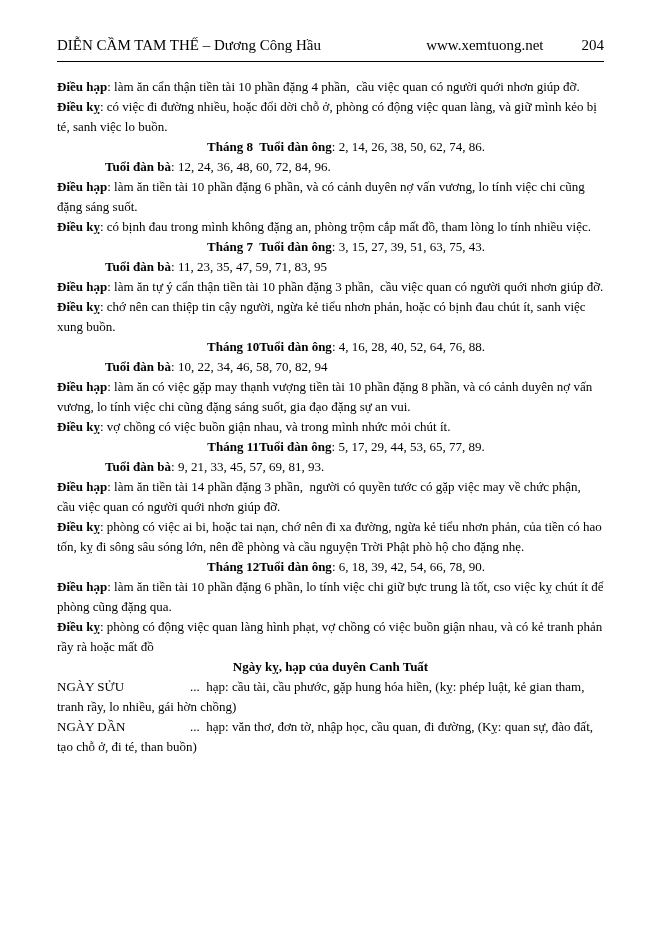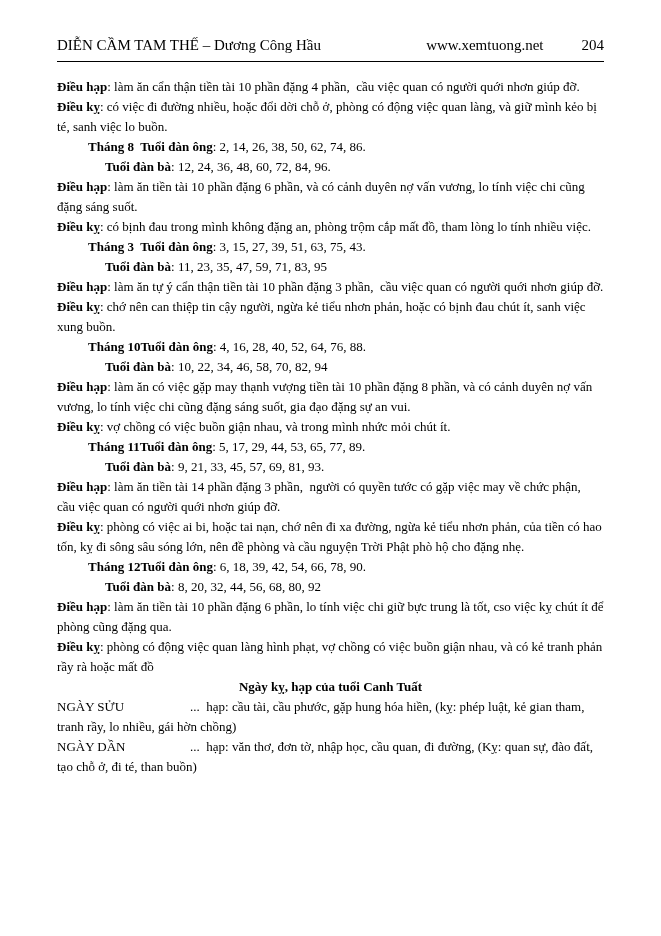--- a/index.html
+++ b/index.html
@@ -19,21 +19,21 @@
   .header-site { margin-left:12px; }
   .header-page { margin-left:38px; }
   .header-rule {
     border:none; border-top:1.5px solid #000000;
     margin:0 0 15px 0; height:0;
   }
   .doc-body { font-size:13px; line-height:20px; }
   .para { margin:0; }
   .para-label { font-weight:bold; white-space:pre-wrap; }
   .para-text { white-space:pre-wrap; }
-  .para--thang { padding-left:31px; }
+  .para--thang { padding-left:31px;text-align:center; }
   .para--tuoi  { padding-left:48px; }
   .para--heading { text-align:center; }
   .para--heading .para-text { font-weight:bold; }
   .para--day .para-label {
     font-weight:normal;
     display:inline-block;
     min-width:133px;
   }
 </style>
 </head>
@@ -49,34 +49,33 @@
 
   <hr class="header-rule">
 
   <div class="doc-body" id="doc-body">
       <div class="para para--dieu"><span class="para-label">Điều hạp</span><span class="para-text">: làm ăn cẩn thận tiền tài 10 phần đặng 4 phần,  cầu việc quan có người quới nhơn giúp đỡ.</span></div>
       <div class="para para--dieu"><span class="para-label">Điều kỵ</span><span class="para-text">: có việc đi đường nhiều, hoặc đổi dời chỗ ở, phòng có động việc quan làng, và giữ mình kẻo bị té, sanh việc lo buồn.</span></div>
       <div class="para para--thang"><span class="para-label">Tháng 8  Tuổi đàn ông</span><span class="para-text">: 2, 14, 26, 38, 50, 62, 74, 86.</span></div>
       <div class="para para--tuoi"><span class="para-label">Tuổi đàn bà</span><span class="para-text">: 12, 24, 36, 48, 60, 72, 84, 96.</span></div>
       <div class="para para--dieu"><span class="para-label">Điều hạp</span><span class="para-text">: làm ăn tiền tài 10 phần đặng 6 phần, và có cảnh duyên nợ vấn vương, lo tính việc chi cũng đặng sáng suốt.</span></div>
       <div class="para para--dieu"><span class="para-label">Điều kỵ</span><span class="para-text">: có bịnh đau trong mình không đặng an, phòng trộm cắp mất đồ, tham lòng lo tính nhiều việc.</span></div>
-      <div class="para para--thang"><span class="para-label">Tháng 3  Tuổi đàn ông</span><span class="para-text">: 3, 15, 27, 39, 51, 63, 75, 43.</span></div>
+      <div class="para para--thang"><span class="para-label">Tháng 7  Tuổi đàn ông</span><span class="para-text">: 3, 15, 27, 39, 51, 63, 75, 43.</span></div>
       <div class="para para--tuoi"><span class="para-label">Tuổi đàn bà</span><span class="para-text">: 11, 23, 35, 47, 59, 71, 83, 95</span></div>
       <div class="para para--dieu"><span class="para-label">Điều hạp</span><span class="para-text">: làm ăn tự ý cẩn thận tiền tài 10 phần đặng 3 phần,  cầu việc quan có người quới nhơn giúp đỡ.</span></div>
       <div class="para para--dieu"><span class="para-label">Điều kỵ</span><span class="para-text">: chớ nên can thiệp tin cậy người, ngừa kẻ tiểu nhơn phản, hoặc có bịnh đau chút ít, sanh việc xung buồn.</span></div>
       <div class="para para--thang"><span class="para-label">Tháng 10Tuổi đàn ông</span><span class="para-text">: 4, 16, 28, 40, 52, 64, 76, 88.</span></div>
       <div class="para para--tuoi"><span class="para-label">Tuổi đàn bà</span><span class="para-text">: 10, 22, 34, 46, 58, 70, 82, 94</span></div>
       <div class="para para--dieu"><span class="para-label">Điều hạp</span><span class="para-text">: làm ăn có việc gặp may thạnh vượng tiền tài 10 phần đặng 8 phần, và có cảnh duyên nợ vấn vương, lo tính việc chi cũng đặng sáng suốt, gia đạo đặng sự an vui.</span></div>
       <div class="para para--dieu"><span class="para-label">Điều kỵ</span><span class="para-text">: vợ chồng có việc buồn giận nhau, và trong mình nhức mỏi chút ít.</span></div>
       <div class="para para--thang"><span class="para-label">Tháng 11Tuổi đàn ông</span><span class="para-text">: 5, 17, 29, 44, 53, 65, 77, 89.</span></div>
       <div class="para para--tuoi"><span class="para-label">Tuổi đàn bà</span><span class="para-text">: 9, 21, 33, 45, 57, 69, 81, 93.</span></div>
       <div class="para para--dieu"><span class="para-label">Điều hạp</span><span class="para-text">: làm ăn tiền tài 14 phần đặng 3 phần,  người có quyền tước có gặp việc may về chức phận,  cầu việc quan có người quới nhơn giúp đỡ.</span></div>
       <div class="para para--dieu"><span class="para-label">Điều kỵ</span><span class="para-text">: phòng có việc ai bi, hoặc tai nạn, chớ nên đi xa đường, ngừa kẻ tiểu nhơn phản, của tiền có hao tốn, kỵ đi sông sâu sóng lớn, nên đề phòng và cầu nguyện Trời Phật phò hộ cho đặng nhẹ.</span></div>
       <div class="para para--thang"><span class="para-label">Tháng 12Tuổi đàn ông</span><span class="para-text">: 6, 18, 39, 42, 54, 66, 78, 90.</span></div>
-      <div class="para para--tuoi"><span class="para-label">Tuổi đàn bà</span><span class="para-text">: 8, 20, 32, 44, 56, 68, 80, 92</span></div>
       <div class="para para--dieu"><span class="para-label">Điều hạp</span><span class="para-text">: làm ăn tiền tài 10 phần đặng 6 phần, lo tính việc chi giữ bực trung là tốt, cso việc kỵ chút ít để phòng cũng đặng qua.</span></div>
       <div class="para para--dieu"><span class="para-label">Điều kỵ</span><span class="para-text">: phòng có động việc quan làng hình phạt, vợ chồng có việc buồn giận nhau, và có kẻ tranh phản rầy rà hoặc mất đồ</span></div>
-      <div class="para para--heading"><span class="para-text">Ngày kỵ, hạp của tuổi Canh Tuất</span></div>
+      <div class="para para--heading"><span class="para-text">Ngày kỵ, hạp của duyên Canh Tuất</span></div>
       <div class="para para--day"><span class="para-label">NGÀY SỬU</span><span class="para-text">...  hạp: cầu tài, cầu phước, gặp hung hóa hiền, (kỵ: phép luật, kẻ gian tham, tranh rầy, lo nhiều, gái hờn chồng)</span></div>
       <div class="para para--day"><span class="para-label">NGÀY DẦN</span><span class="para-text">...  hạp: văn thơ, đơn tờ, nhập học, cầu quan, đi đường, (Kỵ: quan sự, đào đất, tạo chỗ ở, đi té, than buồn)</span></div>
     </div>
 
 </div>
 
 </body></html>

